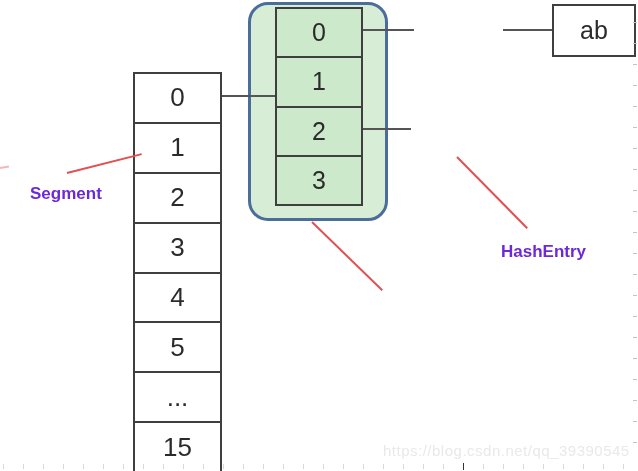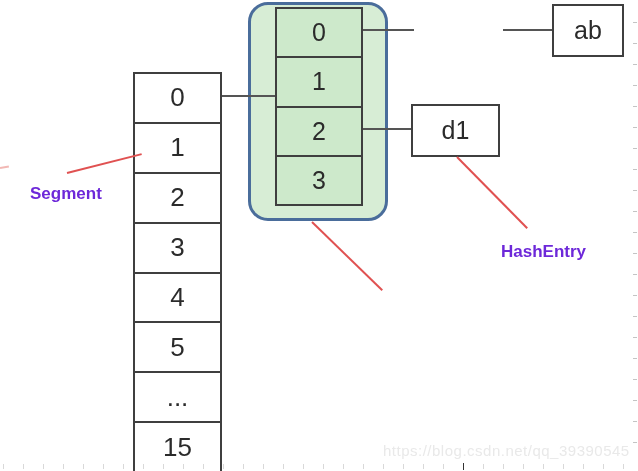--- a/index.html
+++ b/index.html
@@ -49,21 +49,21 @@
     font-size:25px;color:#2b2b2b;
   }
   .he-cell:last-child{border-bottom:none;}
   
   .node{
     position:absolute;box-sizing:border-box;border:2px solid var(--box-border);
     background:#fff;display:flex;align-items:center;justify-content:center;
     font-size:25px;color:#2b2b2b;
   }
   .node-aa{left:414px;top:4px;width:89px;height:53px;}
-  .node-ab{left:552px;top:4px;width:72px;height:53px;}
+  .node-ab{left:552px;top:4px;width:84px;height:53px;}
   .node-d1{left:411px;top:104px;width:89px;height:53px;}
   
   .conn{position:absolute;height:2px;background:var(--line);z-index:5;}
   .conn-seg-arr{left:222px;top:95px;width:53px;}
   .conn-c0-aa{left:363px;top:29px;width:51px;}
   .conn-aa-ab{left:503px;top:29px;width:49px;}
   .conn-c2-d1{left:363px;top:128px;width:48px;}
   
   .redline{position:absolute;height:2px;background:var(--red);transform-origin:left center;z-index:6;}
   .red-segment{left:67px;top:172px;width:77px;transform:rotate(-14.2deg);}
@@ -103,21 +103,20 @@
 
   <div class="he-container"></div>
   <div class="he-array">
       <div class="he-cell">0</div>
       <div class="he-cell">1</div>
       <div class="he-cell">2</div>
       <div class="he-cell">3</div>
     </div>
 
   <div class="node node-ab">ab</div>
-  <div class="node node-d1">d1</div>
 
   <div class="conn conn-seg-arr"></div>
   <div class="conn conn-c0-aa"></div>
   <div class="conn conn-aa-ab"></div>
   <div class="conn conn-c2-d1"></div>
 
   <div class="redline red-edge"></div>
   <div class="redline red-segment"></div>
   <div class="redline red-hearr"></div>
   <div class="redline red-he"></div>

